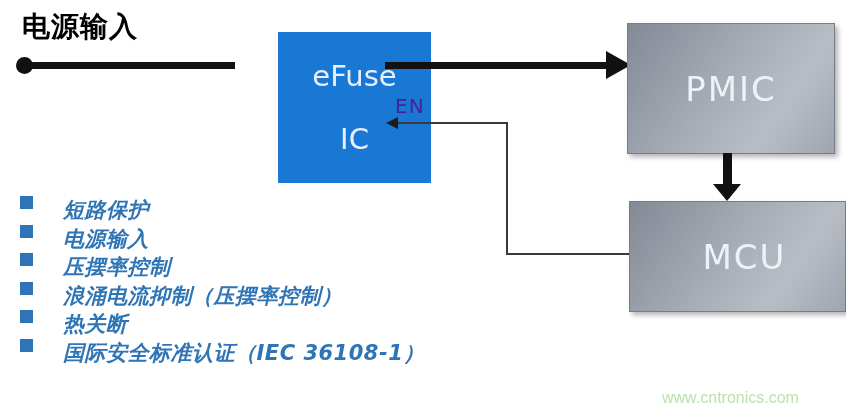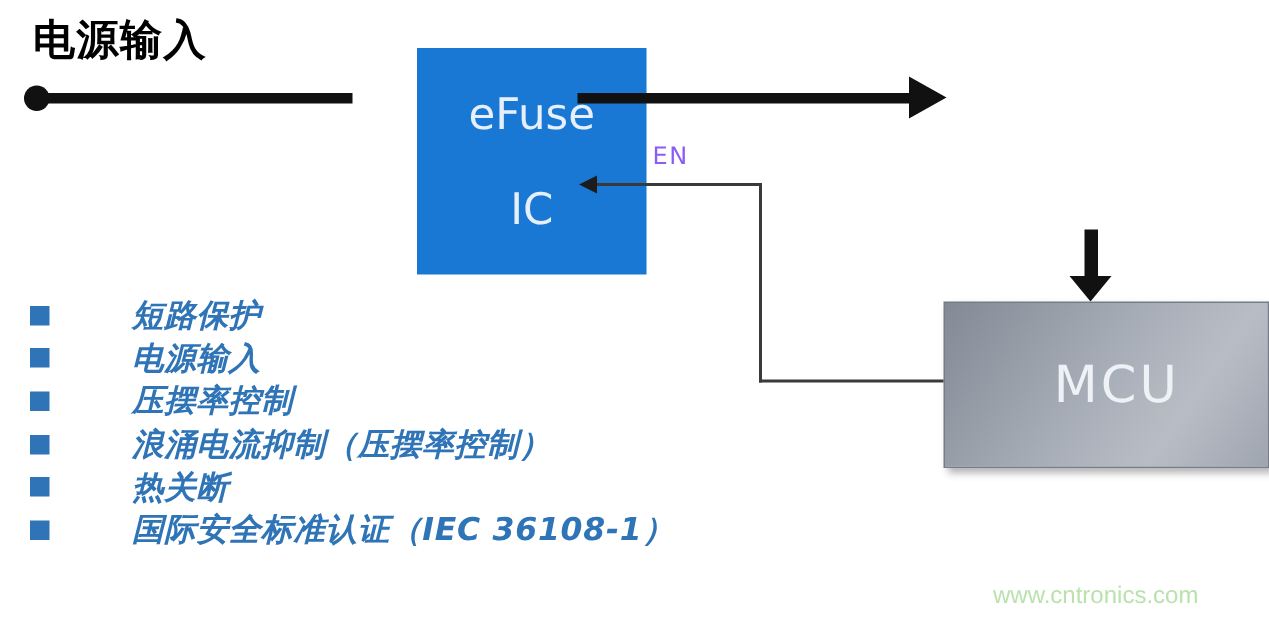--- a/index.html
+++ b/index.html
@@ -180,47 +180,45 @@
     width: 0;
     height: 0;
     border-right: 12px solid #1c1c1c;
     border-top: 6px solid transparent;
     border-bottom: 6px solid transparent;
   }
   .en-label {
     position: absolute;
     left: 395px;
     top: 94px;
-    font-size: 16px;
-    color: #8b5cf6;
+    font-size: 20px;
+    color: #4c1d95;
     letter-spacing: 1px;
-    margin-left: 40px;
   }
   .control-label {
     position: absolute;
     left: 536px;
     top: 202px;
     font-size: 28px;
     font-weight: bold;
     font-style: italic;
     color: #000000;
     white-space: nowrap;
   }
 
   
   .features {
     position: absolute;
     left: 20px;
     top: 196px;
   }
   .feature-row {
     display: flex;
-    align-items: center;
+    align-items: flex-start;
     height: 28.6px;
-    gap: 25px;
   }
   .bullet {
     width: 13px;
     height: 13px;
     background: var(--bullet-blue);
     margin-right: 30px;
     flex: 0 0 auto;
   }
   .feature-text {
     font-size: 21px;
@@ -252,20 +250,23 @@
   <div class="power-line"></div>
 
   <div class="efuse-box">
     <span>eFuse</span>
     <span>IC</span>
   </div>
 
   <div class="main-arrow-line"></div>
   <div class="main-arrow-head"></div>
 
+  <div class="gray-box pmic-box">
+    <span>PMIC</span>
+  </div>
 
   <div class="down-arrow-line"></div>
   <div class="down-arrow-head"></div>
 
   <div class="gray-box mcu-box">
     <span>MCU</span>
   </div>
 
   <div class="en-wire-top"></div>
   <div class="en-wire-vert"></div>

